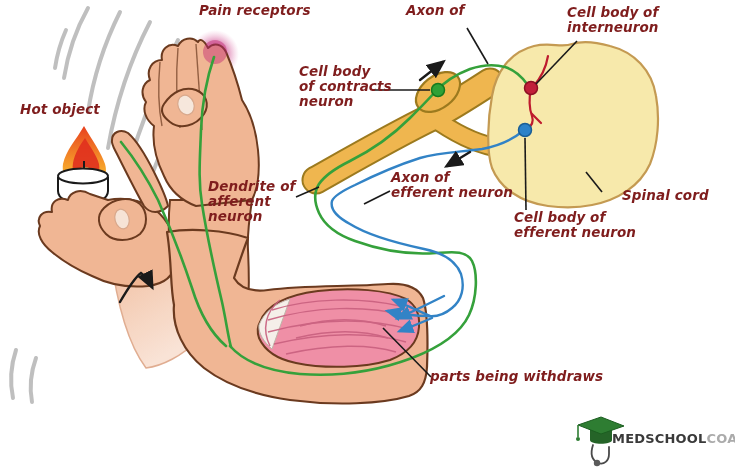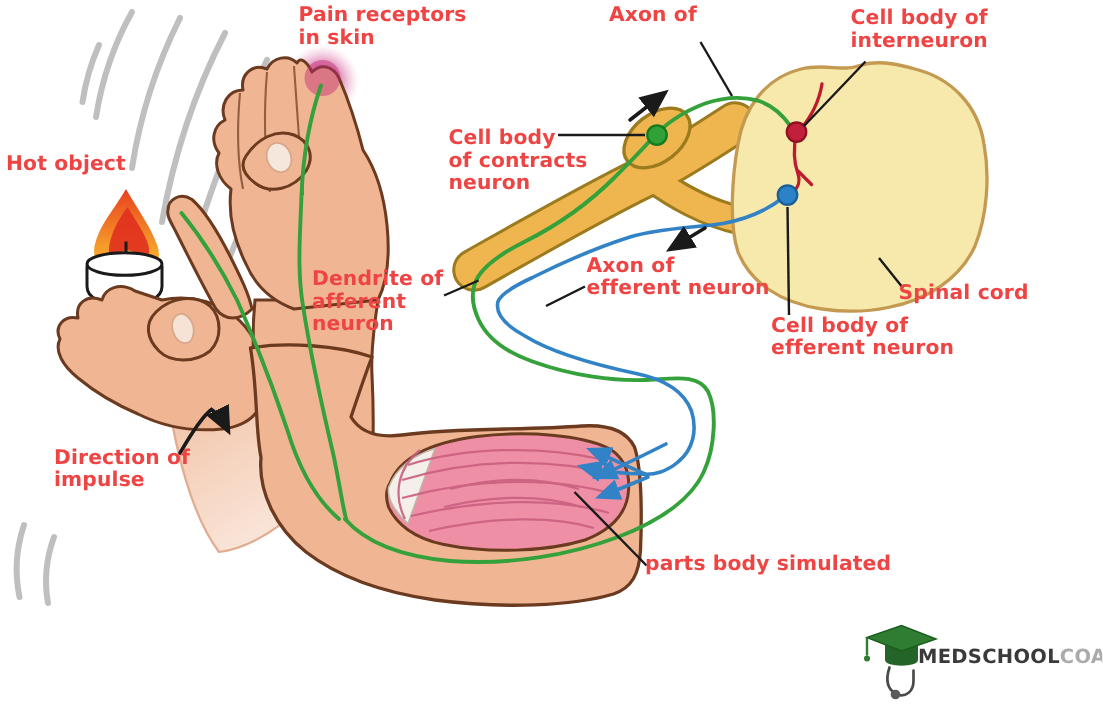--- a/index.html
+++ b/index.html
@@ -2,22 +2,22 @@
 <html><head>
 <meta charset="utf-8">
 <style>
   html,body{margin:0;padding:0;background:#fff;}
   .stage{
     position:relative;width:735px;height:469px;background:#ffffff;overflow:hidden;
     font-family:"DejaVu Sans",sans-serif;
   }
   .stage svg{position:absolute;left:0;top:0;}
   .lbl{
-    position:absolute;font-weight:bold;font-size:13.5px;
-    line-height:15px;color:#ef4444;white-space:nowrap;letter-spacing:.1px;
+    position:absolute;font-style:italic;font-weight:bold;font-size:13.5px;
+    line-height:15px;color:#7f1d1d;white-space:nowrap;letter-spacing:.1px;
   }
   .logo-text{
     position:absolute;left:612px;top:431px;font-size:13px;font-weight:bold;
     letter-spacing:.2px;color:#3a3a3a;white-space:nowrap;
   }
   .logo-text .light{color:#ababab;}
 </style>
 </head>
 <body>
 
@@ -175,58 +175,53 @@
     <polygon points="578,425 601,417 624,426 601,434" fill="#2e7d32" stroke="#1b5e20" stroke-width="1"></polygon>
     <path d="M 578,425 L 578,437" stroke="#2e7d32" stroke-width="1.6" fill="none"></path>
     <circle cx="578" cy="439" r="2" fill="#2e7d32"></circle>
     <path d="M 593,445 C 590,454 592,460 598,463 C 604,465 609,461 609,454 L 609,447" stroke="#4a4a4a" stroke-width="1.8" fill="none" stroke-linecap="round"></path>
     <circle cx="597" cy="463" r="3.2" fill="#5a5a5a"></circle>
   </g>
 </svg>
 
   <div class="lbl" style="left:199px;top:3px">
     <div>Pain receptors</div>
-    <div>in skin</div>
   </div>
   <div class="lbl" style="left:406px;top:3px">
     <div>Axon of</div>
   </div>
   <div class="lbl" style="left:567px;top:5px">
     <div>Cell body of</div>
     <div>interneuron</div>
   </div>
-  <div class="lbl" style="left:4px;top:102px">
+  <div class="lbl" style="left:20px;top:102px">
     <div>Hot object</div>
   </div>
-  <div class="lbl" style="left:299px;top:85px">
+  <div class="lbl" style="left:299px;top:64px">
     <div>Cell body</div>
     <div>of contracts</div>
     <div>neuron</div>
   </div>
   <div class="lbl" style="left:208px;top:179px">
     <div>Dendrite of</div>
     <div>afferent</div>
     <div>neuron</div>
   </div>
   <div class="lbl" style="left:391px;top:170px">
     <div>Axon of</div>
     <div>efferent neuron</div>
   </div>
-  <div class="lbl" style="left:599px;top:188px">
+  <div class="lbl" style="left:622px;top:188px">
     <div>Spinal cord</div>
   </div>
   <div class="lbl" style="left:514px;top:210px">
     <div>Cell body of</div>
     <div>efferent neuron</div>
   </div>
-  <div class="lbl" style="left:36px;top:298px">
-    <div>Direction of</div>
-    <div>impulse</div>
-  </div>
   <div class="lbl" style="left:430px;top:369px">
-    <div>parts body simulated</div>
+    <div>parts being withdraws</div>
   </div>
 
   <div class="logo-text">
     <span>MEDSCHOOL</span><span class="light">COACH</span>
   </div>
 
 </div>
 
 </body></html>

